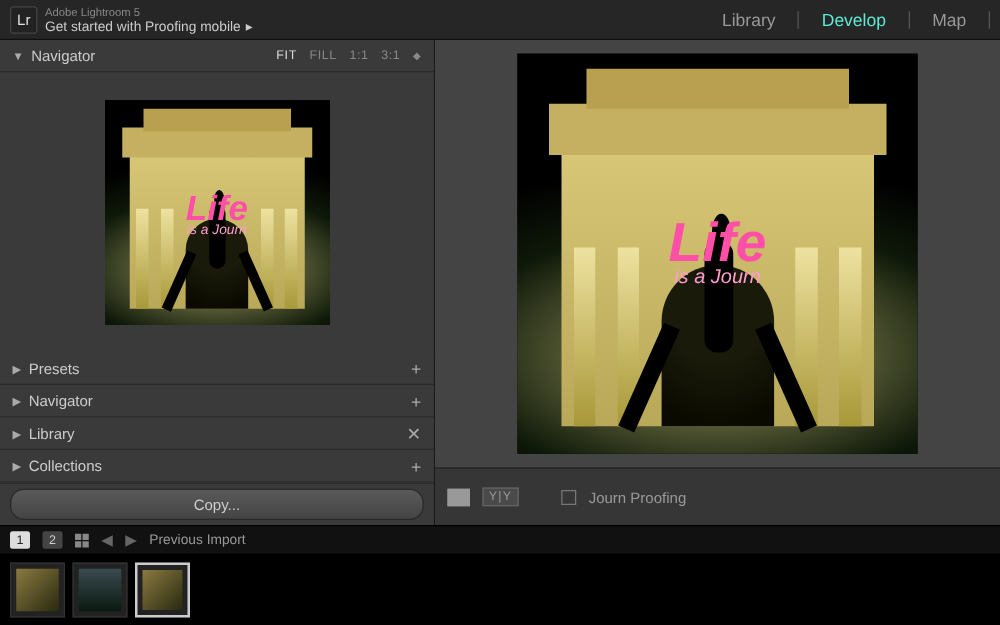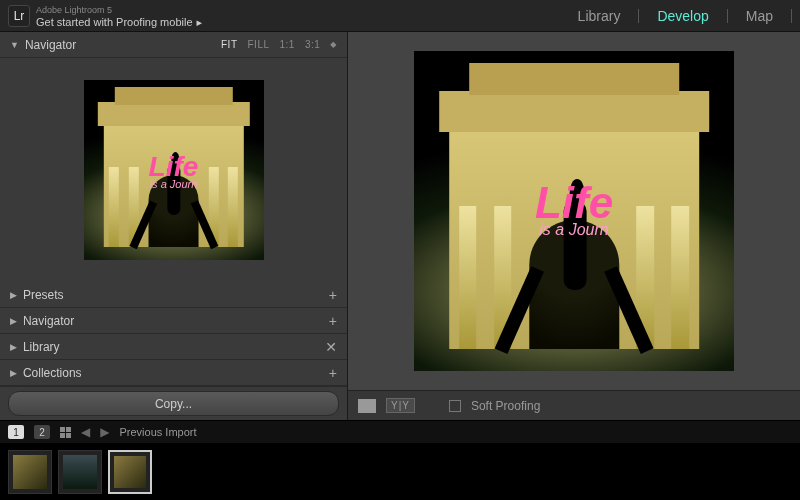--- a/index.html
+++ b/index.html
@@ -62,21 +62,21 @@
   .collapsed { height:26px; }
 
   
   .cp-row { height: 34px; background:#3a3a3a; display:flex; gap:8px; padding:4px 8px; border-top:1px solid #2a2a2a; }
   .cp-row button { flex:1; background:linear-gradient(#5a5a5a,#444); border:1px solid #2a2a2a; border-radius:11px; color:#ccc; font-size:12px; cursor:pointer; }
 
   
   .right-panel { flex:1; background:#3e3e3e; display:flex; flex-direction:column; }
   .preview-area { flex:1; display:flex; align-items:center; justify-content:center; background:#444; }
   .preview-img { width:320px; height:320px; position:relative; background:#000; }
-  .toolbar { height:30px; background:#363636; border-top:1px solid #222; display:flex; align-items:center; gap:10px; padding:0 10px; color:#999; font-size:12px; }
+  .toolbar { height:46px; background:#363636; border-top:1px solid #222; display:flex; align-items:center; gap:10px; padding:0 10px; color:#999; font-size:12px; }
   .sq { width:18px; height:14px; border:1px solid #777; display:inline-block; }
   .sq.filled { background:#999; border-color:#999; }
   .yy { font-size:10px; letter-spacing:1px; background:#4a4a4a; padding:1px 4px; border:1px solid #666; }
   .chk { width:12px; height:12px; border:1px solid #777; display:inline-block; }
 
   
   .filmstrip-bar { height:24px; background:#111; border-top:1px solid #000; border-bottom:1px solid #000; display:flex; align-items:center; gap:10px; padding:0 8px; color:#999; font-size:11px; }
   .page { display:inline-flex; align-items:center; justify-content:center; width:16px; height:14px; background:#ddd; color:#222; font-size:10px; border-radius:2px; }
   .page.dim { background:#444; color:#ccc; }
   .grid-icon { display:inline-grid; grid-template-columns:repeat(2,5px); grid-template-rows:repeat(2,5px); gap:1px; }
@@ -197,21 +197,21 @@
           <div class="ot1">Life</div>
           <div class="ot2">is a Journ</div>
         </div>
       </div>
     </div>
     <div class="toolbar">
       <span class="sq filled"></span>
       <span class="yy">Y|Y</span>
       <span style="width:14px"></span>
       <span class="chk"></span>
-      <span>Soft Proofing</span>
+      <span>Journ Proofing</span>
     </div>
   </div>
 </div>
 
 <div class="filmstrip-bar">
   <span class="page">1</span>
   <span class="page dim">2</span>
   <span class="grid-icon">
       <i></i>
       <i></i>

